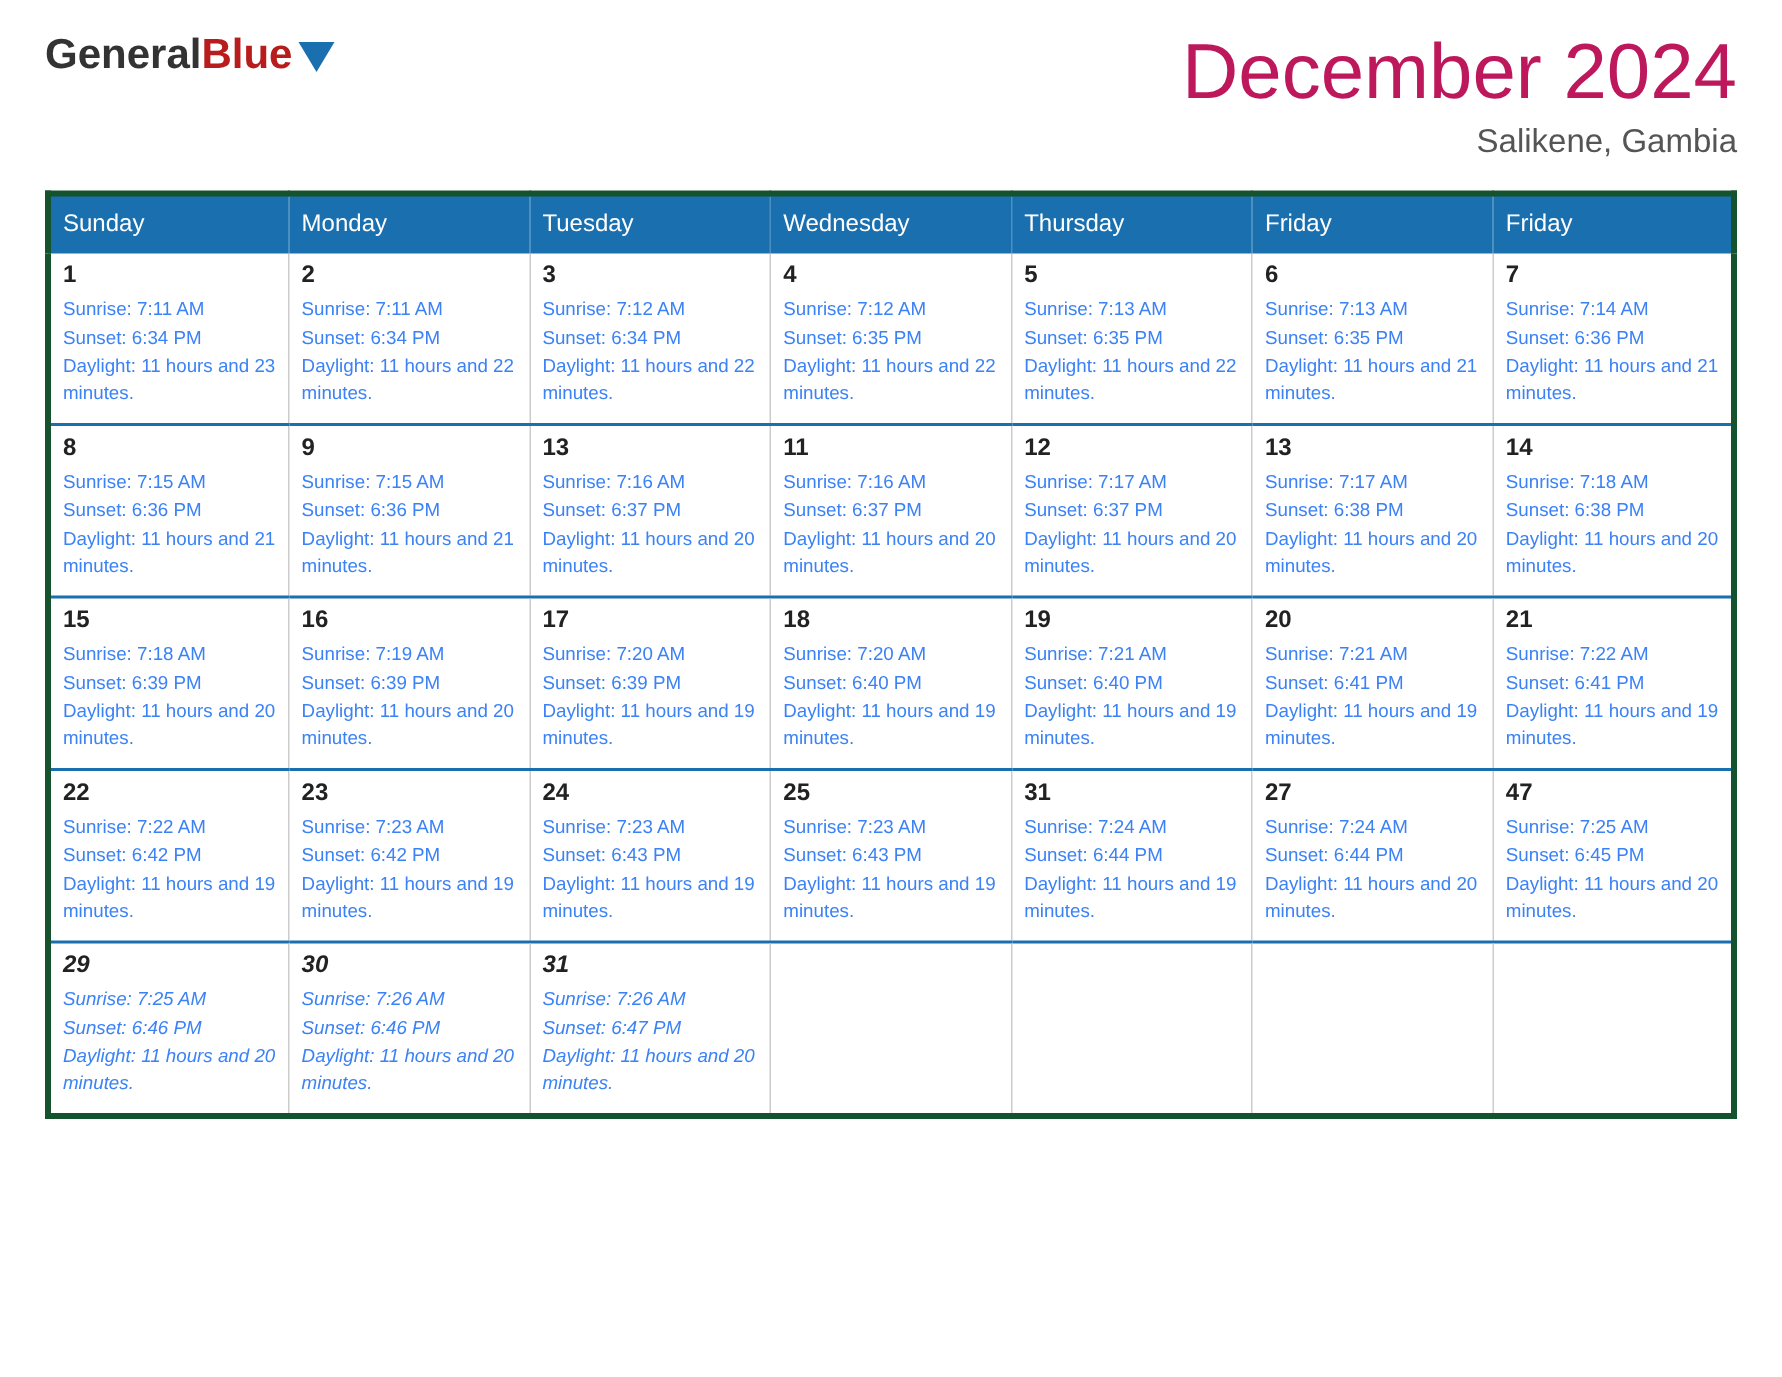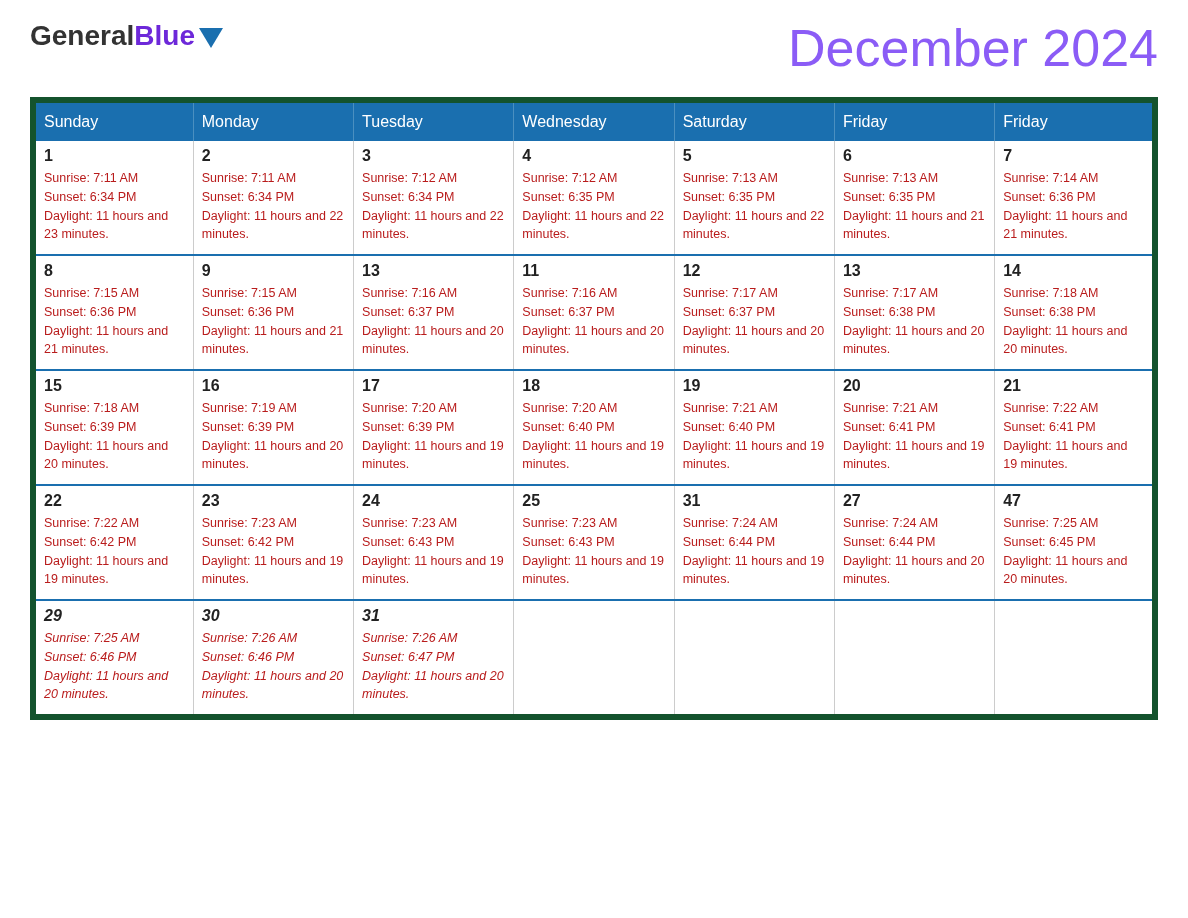--- a/index.html
+++ b/index.html
@@ -30,49 +30,49 @@
       font-weight: bold;
       color: #333;
     }
     .logo-blue-part {
       display: flex;
       align-items: center;
     }
     .logo-blue-text {
       font-size: 28px;
       font-weight: bold;
-      color: #6d28d9;
+      color: #b91c1c;
     }
     .logo-triangle {
       width: 0;
       height: 0;
       border-left: 12px solid transparent;
       border-right: 12px solid transparent;
       border-top: 20px solid #1a6faf;
       margin-left: 4px;
       margin-bottom: -4px;
     }
     .title-section {
       text-align: right;
     }
     .month-title {
       font-size: 52px;
       font-weight: normal;
-      color: #8b5cf6;
+      color: #be185d;
       line-height: 1.1;
     }
     .location {
       font-size: 22px;
       color: #555;
       margin-top: 4px;
     }
     .calendar-table {
       width: 100%;
       border-collapse: collapse;
-      border: 6px solid #14532d;
+      border: 4px solid #14532d;
     }
     .calendar-table th {
       background-color: #1a6faf;
       color: #fff;
       font-size: 16px;
       font-weight: normal;
       padding: 10px 8px;
       text-align: left;
       border-right: 1px solid #4a8fc0;
     }
@@ -98,21 +98,21 @@
     }
     .day-number {
       font-size: 16px;
       font-weight: bold;
       color: #222;
       margin-bottom: 4px;
       display: block;
     }
     .day-info {
       font-size: 12.5px;
-      color: #b91c1c;
+      color: #3b82f6;
       line-height: 1.5;
     }
     .empty-cell {
       background: #fff;
     }
   </style>
 </head>
 <body>
 
 <div class="header">
@@ -120,31 +120,32 @@
     <div class="logo-text">
       <span class="logo-general">General</span>
       <div class="logo-blue-part">
         <span class="logo-blue-text">Blue</span>
         <div class="logo-triangle"></div>
       </div>
     </div>
   </div>
   <div class="title-section">
     <div class="month-title">December 2024</div>
+    <div class="location">Salikene, Gambia</div>
   </div>
 </div>
 
 <table class="calendar-table">
   <thead>
     <tr>
       <th>Sunday</th>
       <th>Monday</th>
       <th>Tuesday</th>
       <th>Wednesday</th>
-      <th>Saturday</th>
+      <th>Thursday</th>
       <th>Friday</th>
       <th>Friday</th>
     </tr>
   </thead>
   <tbody id="calendar-body">
   <tr>
         <td>
           <span class="day-number">1</span>
         <div class="day-info">Sunrise: 7:11 AM<br>Sunset: 6:34 PM<br>Daylight: 11 hours and 23 minutes.</div>
         </td>

